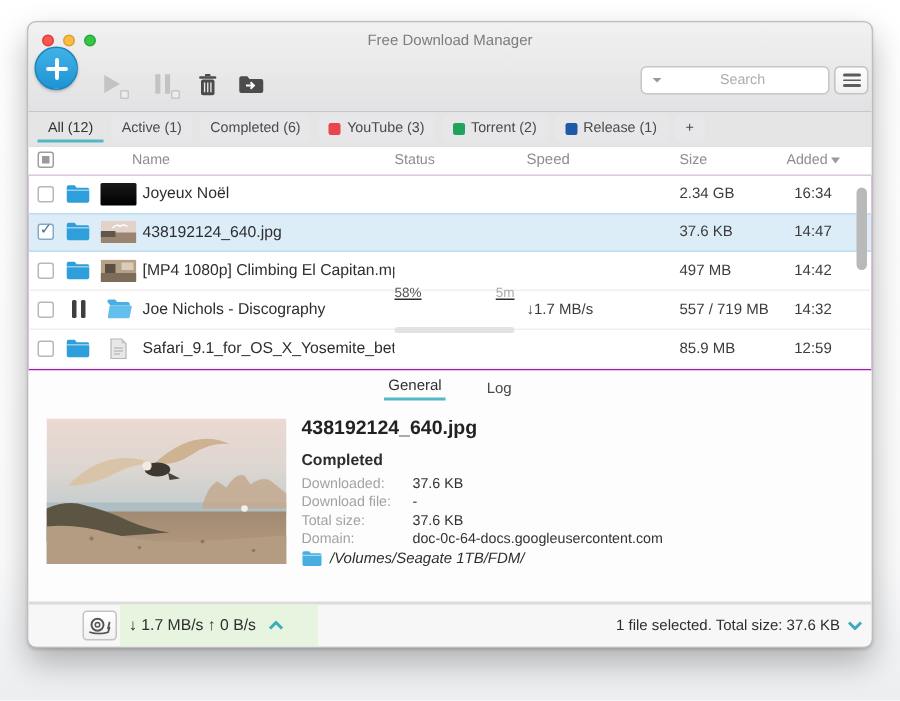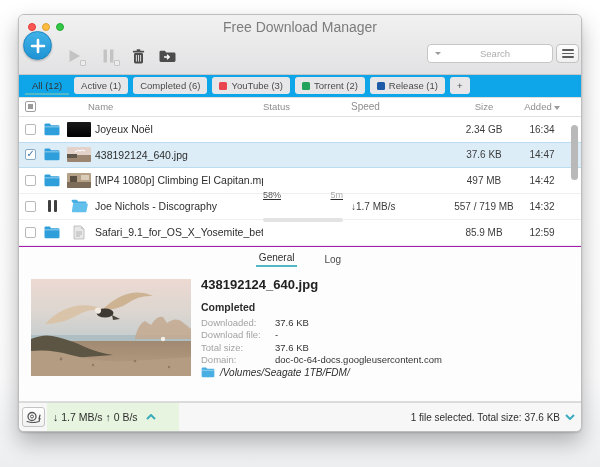--- a/index.html
+++ b/index.html
@@ -16,21 +16,21 @@
     display:flex; flex-direction:column; overflow:hidden;
   }
   
   .chrome { background:linear-gradient(#f1f1f1,#e2e2e4); border-bottom:1px solid #c7c7c7; }
   .titlebar { height:24px; position:relative; display:flex; align-items:center; }
   .lights { position:absolute; left:9px; top:8px; display:flex; gap:6px; }
   .light { width:8px; height:8px; border-radius:50%; display:inline-block; }
   .light.red    { background:#fc5753; border:.5px solid #df3e38; }
   .light.yellow { background:#fdbc40; border:.5px solid #de9f34; }
   .light.green  { background:#33c748; border:.5px solid #27aa35; }
-  .title { width:100%; text-align:center; font-size:14px; color:#7c7c7c; }
+  .title { width:100%; text-align:center; font-size:10px; color:#7c7c7c; }
   .toolbar { height:35px; position:relative; }
   .add-btn {
     position:absolute; left:4px; top:-8px; width:29px; height:29px; border-radius:50%;
     border:1px solid #1d84bd; background:linear-gradient(#41b2e8,#1f93d4);
     box-shadow:0 1px 2px rgba(0,0,0,.25); cursor:pointer;
   }
   .add-btn svg { position:absolute; left:6px; top:6px; }
   .tool { position:absolute; top:7px; width:22px; height:20px; display:flex; align-items:center; justify-content:center; cursor:pointer; }
   .tool .badge { position:absolute; right:-1px; bottom:0; width:6px; height:6px; border:1px solid #c6c6c6; background:#ececec; border-radius:1px; }
   .search {
@@ -42,37 +42,37 @@
   .search input::placeholder { color:#adadad; }
   .caret-down { width:0; height:0; border-left:3px solid transparent; border-right:3px solid transparent; border-top:3.5px solid #9a9a9a; }
   .menu-btn {
     position:absolute; right:2px; top:5px; width:23px; height:19px;
     background:linear-gradient(#fdfdfd,#f0f0f0); border:1px solid #c2c2c2; border-radius:4px;
     display:flex; align-items:center; justify-content:center; cursor:pointer;
   }
   .burger { display:flex; flex-direction:column; gap:2px; }
   .burger i { display:block; width:12px; height:1.7px; background:#5c5c5c; border-radius:1px; }
   
-  .tabbar { height:23px; background:#0ea5e9; border-bottom:1px solid #e1e1e1; display:flex; align-items:center; padding:0 6px; gap:5px; }
+  .tabbar { height:23px; background:#e5e5e5; border-bottom:1px solid #e1e1e1; display:flex; align-items:center; padding:0 6px; gap:5px; }
   .ftab { font-size:9.5px; color:#4a4a4a; padding:3px 7px; border-radius:3px; display:flex; align-items:center; gap:4px; cursor:pointer; }
   .ftab.chip { background:#e7e7e9; }
   .ftab.active { background:transparent; border-bottom:2px solid #52b8c6; border-radius:0; padding-bottom:2px; color:#333; }
   .sq { width:8px; height:8px; border-radius:1.5px; display:inline-block; }
   
   .thead { height:19px; background:#fff; border-bottom:1px solid #e2e2e2; display:flex; align-items:center; font-size:9.5px; color:#8d8d8d; }
   .tbody { height:131px; background:#a21caf; position:relative; }
   .row { height:26px; display:flex; align-items:center; border-bottom:1px solid #efefef; font-size:10.5px; color:#2e2e2e; background:#fff; cursor:default; }
   .row.selected { background:#dcedf8; border-top:1px solid #bcdcf0; border-bottom:1px solid #bcdcf0; margin-top:-1px; }
   .c-check { width:22px; display:flex; justify-content:center; }
   .c-icon  { width:22px; display:flex; justify-content:center; }
   .c-thumb { width:32px; display:flex; justify-content:center; }
   .c-name  { flex:1; overflow:hidden; white-space:nowrap; }
   .c-status{ width:88px; }
   .c-speed { width:102px; font-size:10px; color:#3c3c3c; }
-  .c-size  { width:62px; text-align:center; font-size:10px; color:#3c3c3c; }
+  .c-size  { width:62px; font-size:10px; color:#3c3c3c; }
   .c-added { width:54px; text-align:center; font-size:10px; color:#3c3c3c; }
   .c-gutter{ width:12px; }
   .cb { width:11px; height:11px; border:1px solid #b8b8b8; border-radius:2px; background:#fff; position:relative; cursor:pointer; }
   .cb.checked { border-color:#86a9c6; }
   .cb.checked::after { content:"✓"; position:absolute; left:1px; top:-2px; font-size:10px; color:#41729e; }
   .thumb { width:24px; height:15px; border-radius:1px; overflow:hidden; }
   .pausebars { display:flex; gap:3px; }
   .pausebars i { width:3px; height:12px; background:#3f3f3f; border-radius:1px; }
   .prog { display:flex; flex-direction:column; gap:18px; padding-right:8px;text-decoration:underline; }
   .prog-labels { display:flex; justify-content:space-between; font-size:9px; color:#555; }
@@ -90,21 +90,21 @@
   .dtab.active { color:#2e2e2e; border-bottom:2px solid #52b8c6; }
   .photo { position:absolute; left:12px; top:32px; width:160px; height:97px; }
   .dinfo { position:absolute; left:182px; top:30px; width:370px; }
   .dtitle { font-size:13px; font-weight:bold; color:#222; }
   .dstate { font-size:10.5px; font-weight:bold; color:#2c2c2c; margin-top:9px; }
   .dgrid { margin-top:4px; display:grid; grid-template-columns:74px auto; row-gap:1.5px; font-size:9.5px; }
   .dlabel { color:#a3a3a3; }
   .dvalue { color:#333; }
   .dpath { margin-top:2px; display:flex; align-items:flex-end; gap:5px; font-size:10px; color:#2e2e2e;font-style:italic; }
   
-  .statusbar { height:29px; background:#f7f7f7; border-top:1px solid #dadada; display:flex; align-items:stretch; font-size:10px; color:#2e2e2e; }
+  .statusbar { height:29px; background:#f7f7f7; border-top:1px solid #dadada; display:flex; align-items:stretch; font-size:10px; color:#2e2e2e;padding-left:33px; }
   .snail-btn { margin:4px 0 4px 3px; width:23px; background:linear-gradient(#fff,#f1f1f1); border:1px solid #c3c3c3; border-radius:3px; display:flex; align-items:center; justify-content:center; cursor:pointer; }
   .speedzone { margin-left:2px; width:132px; background:#e7f4df; display:flex; align-items:center; padding:0 6px; gap:8px; cursor:pointer; }
   .speedzone .txt { font-size:10.5px; white-space:nowrap; }
   .sel-info { margin-left:auto; display:flex; align-items:center; gap:5px; padding-right:6px; cursor:pointer; }
   .chev { stroke:#3aacbc; stroke-width:2; fill:none; }
 </style>
 </head>
 <body>
 
 <div class="window">

